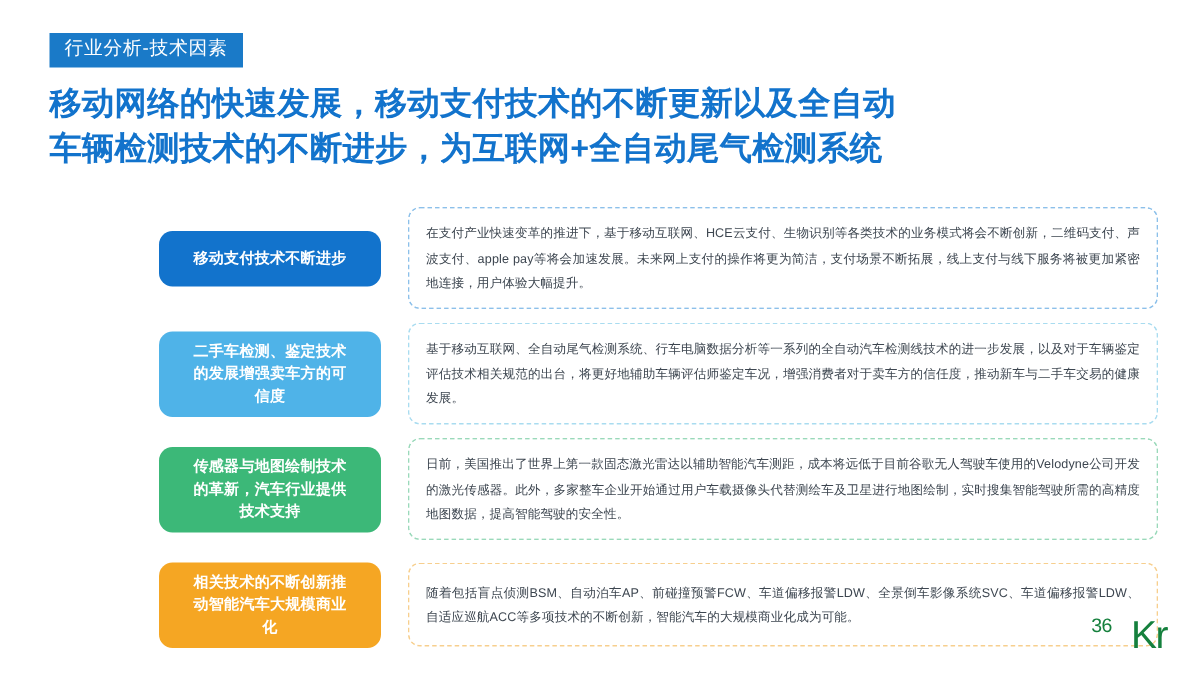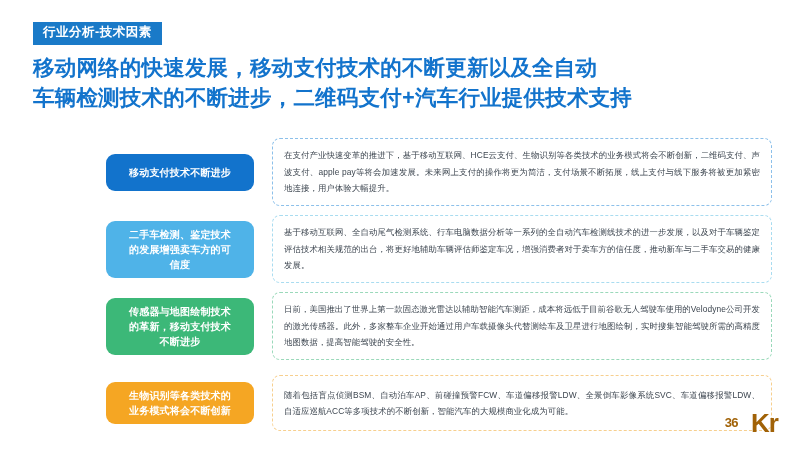--- a/index.html
+++ b/index.html
@@ -17,34 +17,33 @@
 
   
   .header {
     padding: 22px 0 0 33px;
   }
   .badge {
     display: inline-block;
     background: #1a7ac8;
     color: #ffffff;
     font-size: 12.5px;
-    font-weight: bold;
+    font-weight: normal;
     letter-spacing: 0.5px;
     padding: 4px 10px 5px 10px;
     line-height: 1.1;
   }
   .headline {
     margin-top: 9px;
     color: #1273cc;
     font-weight: bold;
     font-size: 21.5px;
     line-height: 1.42;
     letter-spacing: 0.2px;
     width: 740px;
-    font-family: Liberation Mono, monospace;
   }
   .headline-line {
     display: block;
     white-space: nowrap;
   }
 
   
   .rows {
     position: absolute;
     left: 0;
@@ -104,23 +103,23 @@
   .row-3 .box  { border-color: #9ad9ba; }
   .row-4 .pill { background: #f5a623; }
   .row-4 .box  { border-color: #f7cf8e; }
 
   
   .logo {
     position: absolute;
     right: 22px;
     bottom: 14px;
     display: flex;
-    align-items: center;
-    color: #a16207;
-    font-weight: bold;
+    align-items: flex-start;
+    color: #15803d;
+    font-weight: normal;
     line-height: 1;
     user-select: none;
   }
   .logo-36 {
     font-size: 13px;
     letter-spacing: -0.5px;
     margin-bottom: 1px;
   }
   .logo-kr {
     font-size: 26px;
@@ -128,49 +127,49 @@
     margin-left: 13px;
   }
 </style>
 </head>
 <body>
 
 <div class="header">
   <div class="badge">行业分析-技术因素</div>
   <div class="headline">
     <span class="headline-line">移动网络的快速发展，移动支付技术的不断更新以及全自动</span>
-    <span class="headline-line">车辆检测技术的不断进步，二维码支付+汽车行业提供技术支持</span>
+    <span class="headline-line">车辆检测技术的不断进步，为互联网+全自动尾气检测系统</span>
   </div>
 </div>
 
 <div class="rows">
 
   <div class="row row-1">
     <div class="pill">移动支付技术不断进步</div>
     <div class="box">
       <div class="box-text">在支付产业快速变革的推进下，基于移动互联网、HCE云支付、生物识别等各类技术的业务模式将会不断创新，二维码支付、声波支付、apple pay等将会加速发展。未来网上支付的操作将更为简洁，支付场景不断拓展，线上支付与线下服务将被更加紧密地连接，用户体验大幅提升。</div>
     </div>
   </div>
 
   <div class="row row-2">
     <div class="pill">二手车检测、鉴定技术的发展增强卖车方的可信度</div>
     <div class="box">
       <div class="box-text">基于移动互联网、全自动尾气检测系统、行车电脑数据分析等一系列的全自动汽车检测线技术的进一步发展，以及对于车辆鉴定评估技术相关规范的出台，将更好地辅助车辆评估师鉴定车况，增强消费者对于卖车方的信任度，推动新车与二手车交易的健康发展。</div>
     </div>
   </div>
 
   <div class="row row-3">
-    <div class="pill">传感器与地图绘制技术的革新，移动支付技术不断进步</div>
+    <div class="pill">传感器与地图绘制技术的革新，汽车行业提供技术支持</div>
     <div class="box">
       <div class="box-text">日前，美国推出了世界上第一款固态激光雷达以辅助智能汽车测距，成本将远低于目前谷歌无人驾驶车使用的Velodyne公司开发的激光传感器。此外，多家整车企业开始通过用户车载摄像头代替测绘车及卫星进行地图绘制，实时搜集智能驾驶所需的高精度地图数据，提高智能驾驶的安全性。</div>
     </div>
   </div>
 
   <div class="row row-4">
-    <div class="pill">生物识别等各类技术的业务模式将会不断创新</div>
+    <div class="pill">相关技术的不断创新推动智能汽车大规模商业化</div>
     <div class="box">
       <div class="box-text">随着包括盲点侦测BSM、自动泊车AP、前碰撞预警FCW、车道偏移报警LDW、全景倒车影像系统SVC、车道偏移报警LDW、自适应巡航ACC等多项技术的不断创新，智能汽车的大规模商业化成为可能。</div>
     </div>
   </div>
 
 </div>
 
 <div class="logo">
   <span class="logo-36">36</span>
   <span class="logo-kr">Kr</span>

